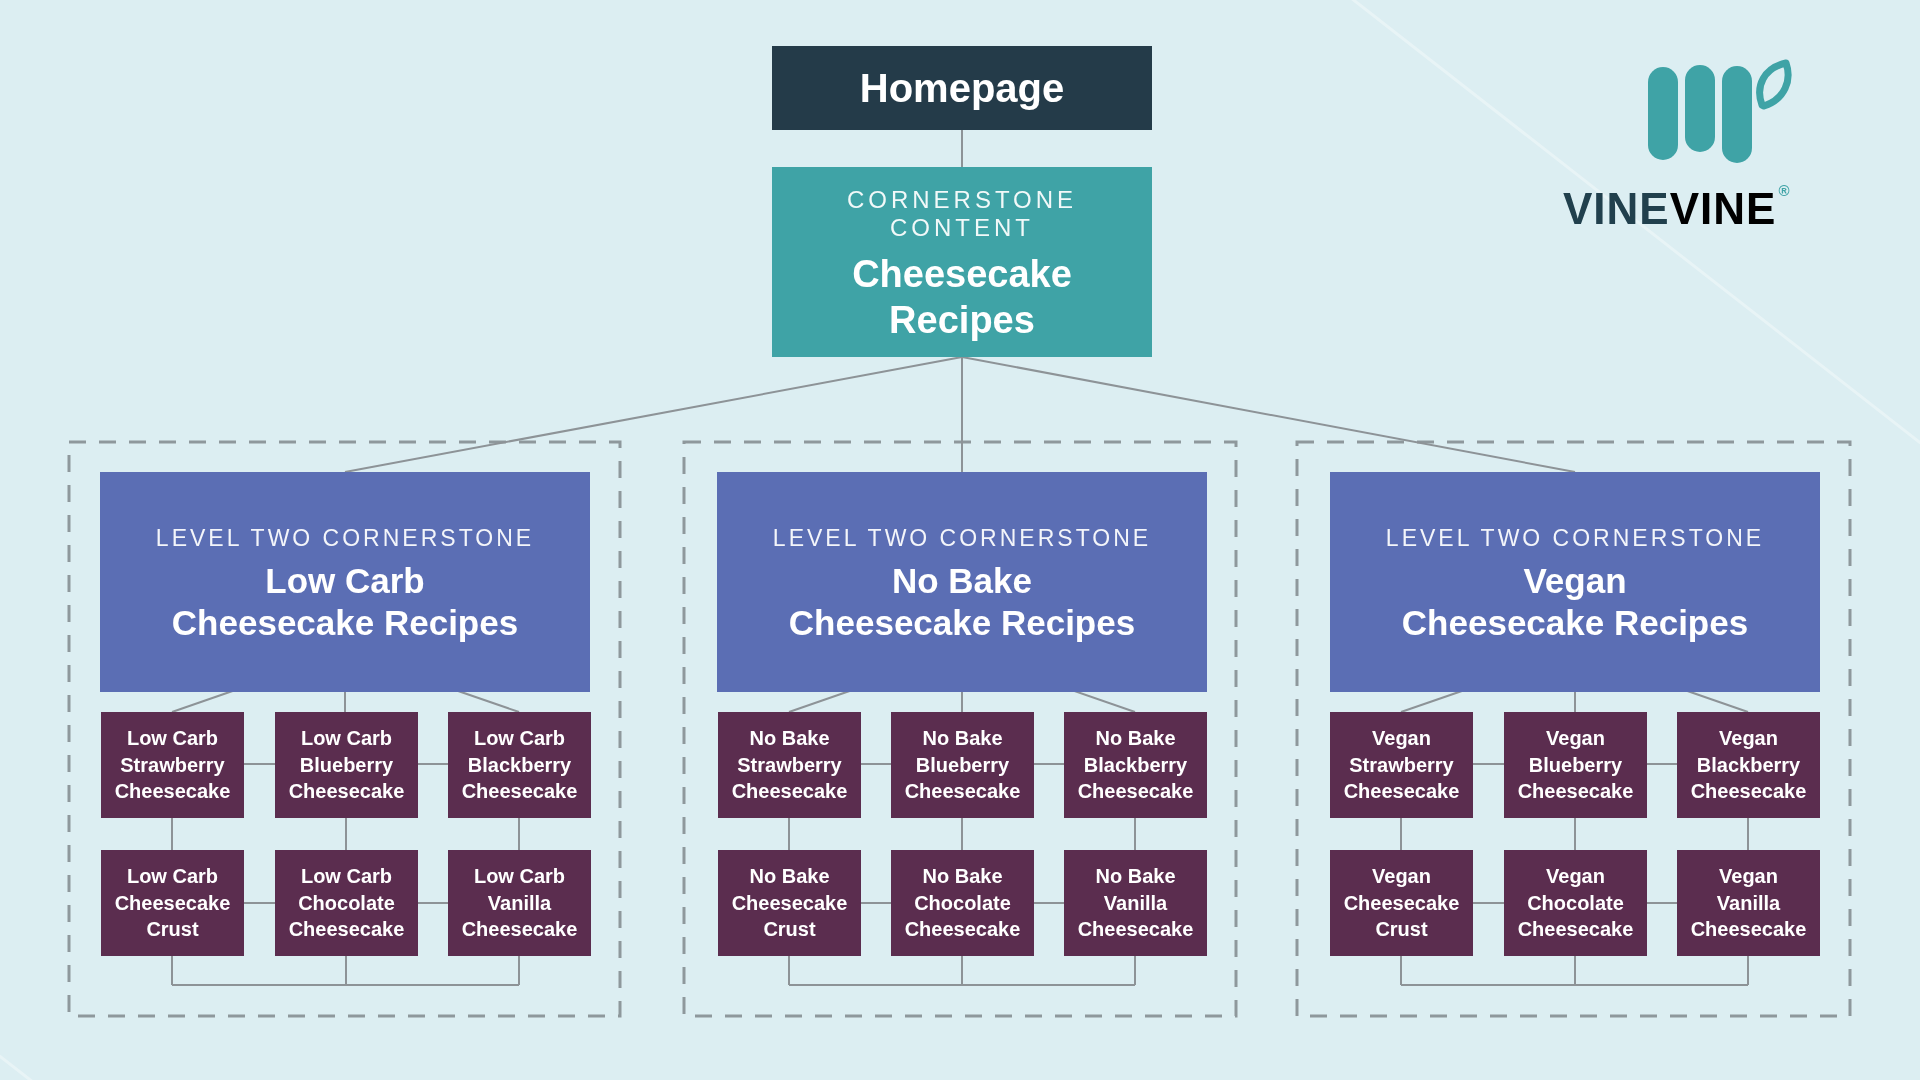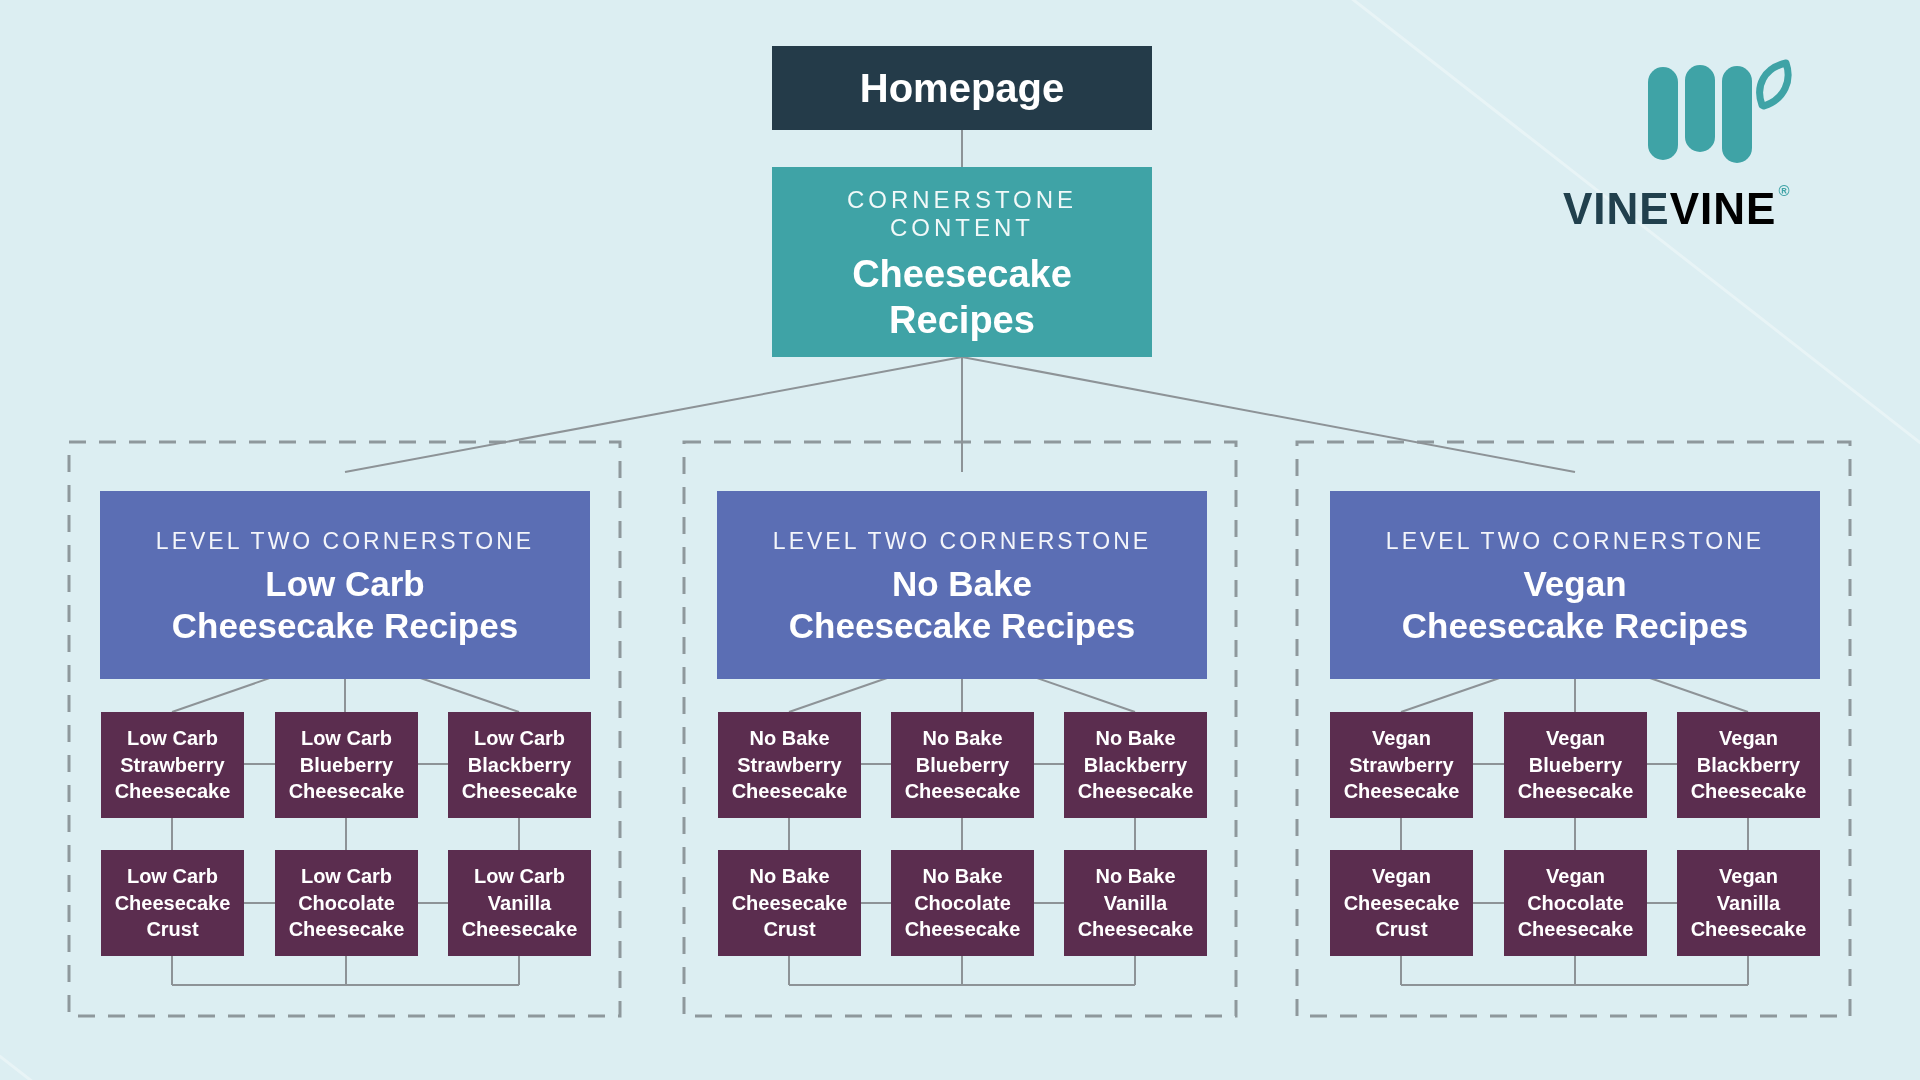--- a/index.html
+++ b/index.html
@@ -8,21 +8,21 @@
     background:#dceef2;
     font-family:"Liberation Sans",sans-serif;
   }
   .streak{position:absolute;background:rgba(255,255,255,0.35);pointer-events:none;}
   .connectors{position:absolute;left:0;top:0;z-index:1;}
   .node{position:absolute;z-index:2;display:flex;flex-direction:column;align-items:center;justify-content:center;text-align:center;color:#ffffff;box-sizing:border-box;}
   .homepage{left:772px;top:46px;width:380px;height:84px;background:#243b49;font-size:40px;font-weight:bold;}
   .cornerstone{left:772px;top:167px;width:380px;height:190px;background:#3fa3a6;padding-top:6px;}
   .eyebrow{font-size:24px;letter-spacing:4px;color:rgba(255,255,255,0.93);font-weight:normal;}
   .cs-title{font-size:38px;font-weight:bold;line-height:1.2;white-space:pre-line;margin-top:10px;}
-  .lvl2{top:491px;width:490px;height:188px;background:#5b6eb4;padding-top:4px;}
+  .lvl2{top:472px;width:490px;height:220px;background:#5b6eb4;padding-top:4px;}
   .lvl2 .eyebrow{font-size:23px;letter-spacing:3px;}
   .lvl2-title{font-size:35px;font-weight:bold;line-height:1.2;white-space:pre-line;margin-top:8px;}
   .child{width:143px;height:106px;background:#5b2d4f;font-size:20px;font-weight:bold;line-height:1.33;white-space:pre-line;}
   .brand{position:absolute;left:1563px;top:58px;width:300px;z-index:2;}
   .brand-mark{display:block;margin-left:82px;}
   .wordmark{margin-top:16px;font-size:44px;font-weight:bold;letter-spacing:1px;color:#21404d;white-space:nowrap;}
   .wordmark .teal{color:#000000;}
   .wordmark sup{font-size:15px;color:#3fa3a6;vertical-align:28px;margin-left:2px;}
 </style>
 </head>

